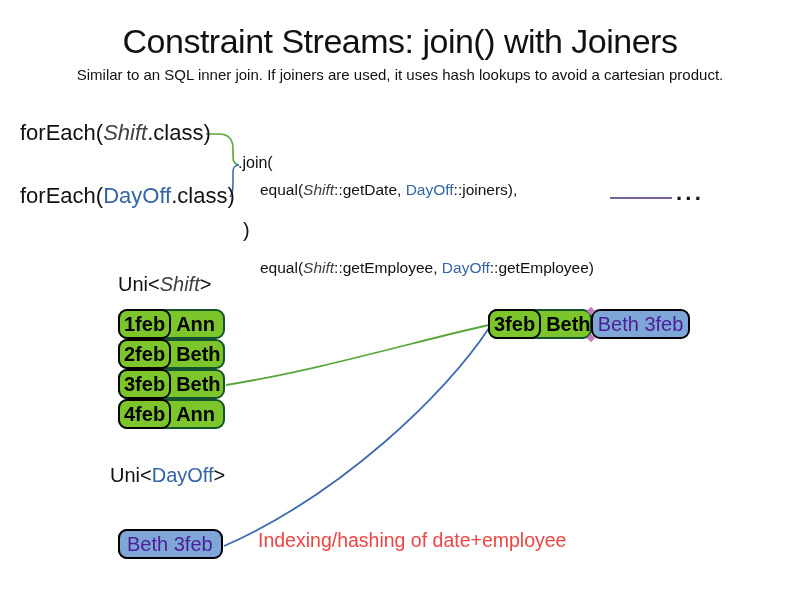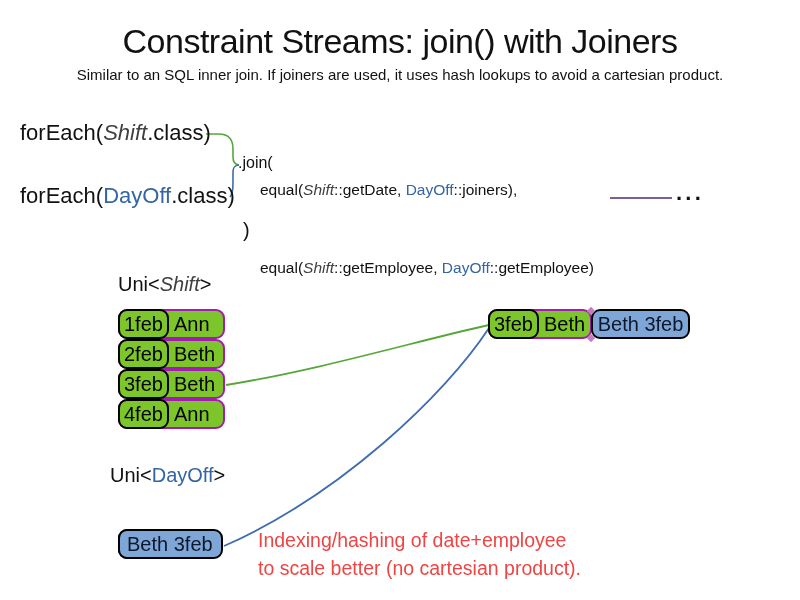--- a/index.html
+++ b/index.html
@@ -20,34 +20,34 @@
   .ellipsis { left:676px; top:186px; font-size:22px; font-weight:bold; letter-spacing:2px; }
 
   .t-green { color:#404040;font-style:italic; }
   .t-blue  { color:#3465A4; }
   .t-red   { color:#ef4444; }
 
   .type-label { font-size:20px; white-space:pre;text-align:center; }
 
   .green-row {
     box-sizing:border-box; display:flex; align-items:center;
-    background:#7CC62C; border:2px solid #a21caf; border-radius:9px;
-    height:30px; width:107px;
+    background:#7CC62C; border:2px solid #14532d; border-radius:9px;
+    height:30px; width:107px;font-weight:bold;
   }
   .date-box {
     box-sizing:border-box; display:flex; align-items:center; justify-content:center;
     background:#7CC62C; border:2px solid #000; border-radius:9px;
     height:30px; margin:-2px 0 -2px -2px; padding:0 4px; font-size:20px; color:#000;
   }
   .name { font-size:20px; padding-left:5px; color:#000000; }
 
   .blue-box {
     box-sizing:border-box; display:flex; align-items:center;
     background:#7EA7D8; border:2px solid #000; border-radius:9px;
-    height:30px; padding-left:7px; font-size:20px; color:#0f172a;
+    height:30px; padding-left:7px; font-size:20px; color:#4c1d95;
   }
 
   .bi-group { display:flex; }
   .bi-green { width:104px; }
   .bi-blue  { width:99px; margin-left:-1px; justify-content:center; padding-left:0; }
 
   .note { font-size:19.5px; line-height:28px; white-space:nowrap; }
 
   .glue { width:6px; height:6px; background:#C47FC0; transform:rotate(45deg); }
 
@@ -120,16 +120,15 @@
   <div class="abs glue" style="left:588px; top:308px;"></div>
   <div class="abs glue" style="left:588px; top:335px;"></div>
 
   <div class="abs type-label" style="left:110px; top:464px;"><span>Uni&lt;</span><span class="t-blue">DayOff</span><span>&gt;</span></div>
 
   <div class="abs blue-box" style="left:118px; top:529px; width:101px;">Ann 3feb</div>
   <div class="abs blue-box" style="left:118px; top:529px; width:105px;">Beth 3feb</div>
 
   <div class="abs note t-red" style="left:258px; top:526px;">
     <div>Indexing/hashing of date+employee</div>
-    <div>to scale better (no cartesian product).</div>
   </div>
 
 </div>
 
 </body></html>

